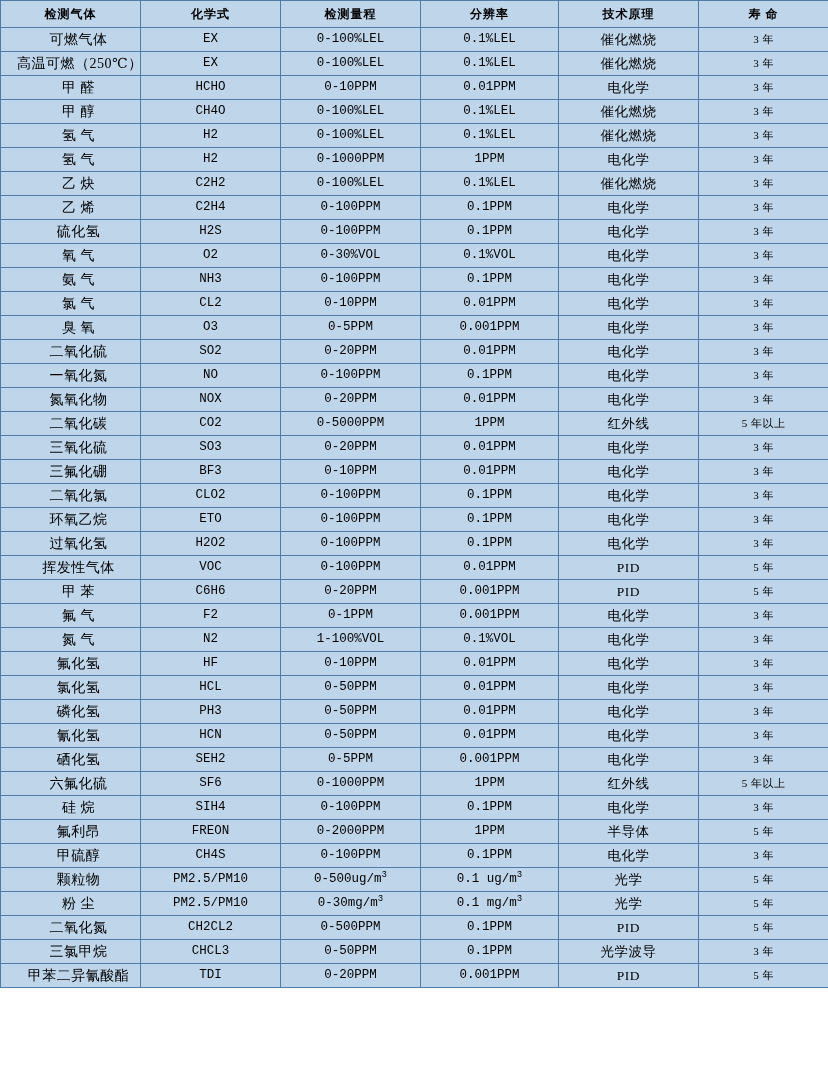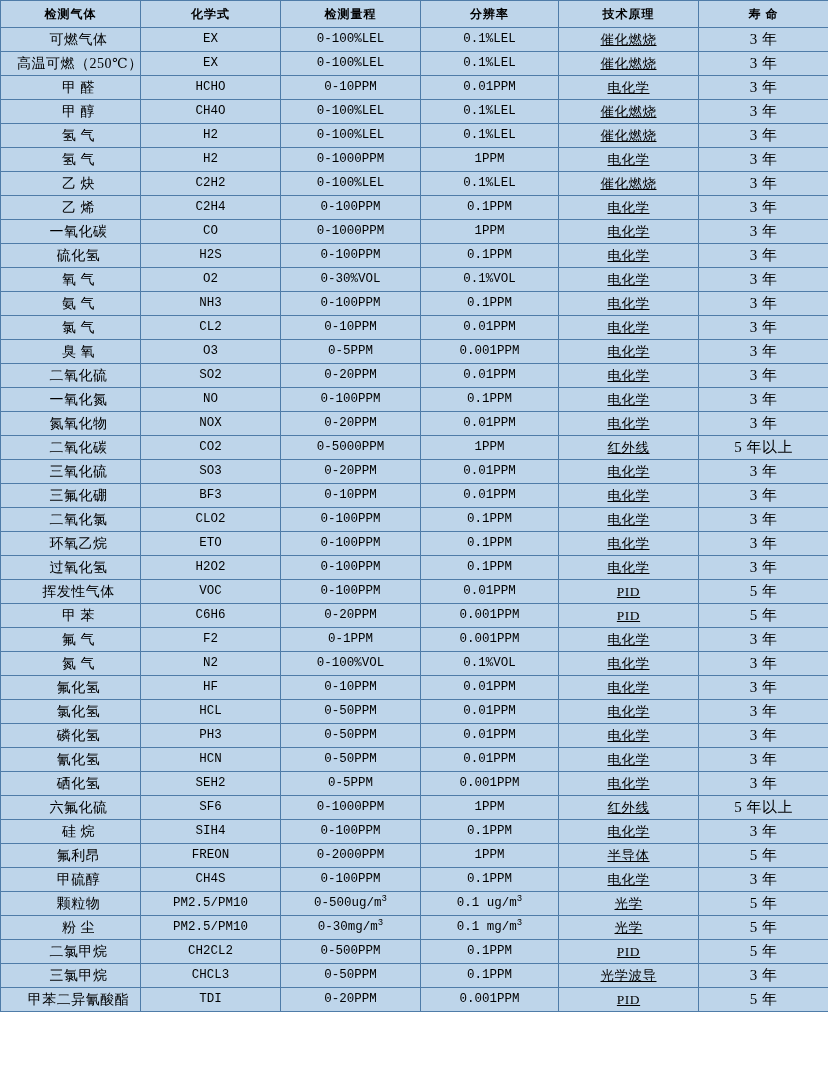--- a/index.html
+++ b/index.html
@@ -57,24 +57,23 @@
     margin-top: 47px;
   }
   #gas-table tbody td.range,
   #gas-table tbody td.res {
     font-family: "Liberation Mono", "DejaVu Sans Mono", monospace;
     font-size: 12.5px;
   }
   #gas-table tbody td.tech {
     font-size: 13.5px;
     letter-spacing: 0.5px;
-    text-decoration: underline;
   }
   #gas-table tbody td.life {
-    font-size: 15px;
+    font-size: 11px;
     letter-spacing: 0.5px;
   }
   sup {
     font-size: 9px;
     vertical-align: super;
     line-height: 0;
   }
 </style>
 </head>
 <body>
@@ -157,28 +156,20 @@
       </tr>
       <tr>
         <td class="name">乙 烯</td>
         <td class="formula">C2H4</td>
         <td class="range">0-100PPM</td>
         <td class="res">0.1PPM</td>
         <td class="tech">电化学</td>
         <td class="life">3 年</td>
       </tr>
       <tr>
-        <td class="name">一氧化碳</td>
-        <td class="formula">CO</td>
-        <td class="range">0-1000PPM</td>
-        <td class="res">1PPM</td>
-        <td class="tech">电化学</td>
-        <td class="life">3 年</td>
-      </tr>
-      <tr>
         <td class="name">硫化氢</td>
         <td class="formula">H2S</td>
         <td class="range">0-100PPM</td>
         <td class="res">0.1PPM</td>
         <td class="tech">电化学</td>
         <td class="life">3 年</td>
       </tr>
       <tr>
         <td class="name">氧 气</td>
         <td class="formula">O2</td>
@@ -303,21 +294,21 @@
         <td class="name">氟 气</td>
         <td class="formula">F2</td>
         <td class="range">0-1PPM</td>
         <td class="res">0.001PPM</td>
         <td class="tech">电化学</td>
         <td class="life">3 年</td>
       </tr>
       <tr>
         <td class="name">氮 气</td>
         <td class="formula">N2</td>
-        <td class="range">0-100%VOL</td>
+        <td class="range">1-100%VOL</td>
         <td class="res">0.1%VOL</td>
         <td class="tech">电化学</td>
         <td class="life">3 年</td>
       </tr>
       <tr>
         <td class="name">氟化氢</td>
         <td class="formula">HF</td>
         <td class="range">0-10PPM</td>
         <td class="res">0.01PPM</td>
         <td class="tech">电化学</td>
@@ -397,21 +388,21 @@
       </tr>
       <tr>
         <td class="name">粉 尘</td>
         <td class="formula">PM2.5/PM10</td>
         <td class="range">0-30mg/m<sup>3</sup></td>
         <td class="res">0.1 mg/m<sup>3</sup></td>
         <td class="tech">光学</td>
         <td class="life">5 年</td>
       </tr>
       <tr>
-        <td class="name">二氯甲烷</td>
+        <td class="name">二氧化氮</td>
         <td class="formula">CH2CL2</td>
         <td class="range">0-500PPM</td>
         <td class="res">0.1PPM</td>
         <td class="tech">PID</td>
         <td class="life">5 年</td>
       </tr>
       <tr>
         <td class="name">三氯甲烷</td>
         <td class="formula">CHCL3</td>
         <td class="range">0-50PPM</td>

